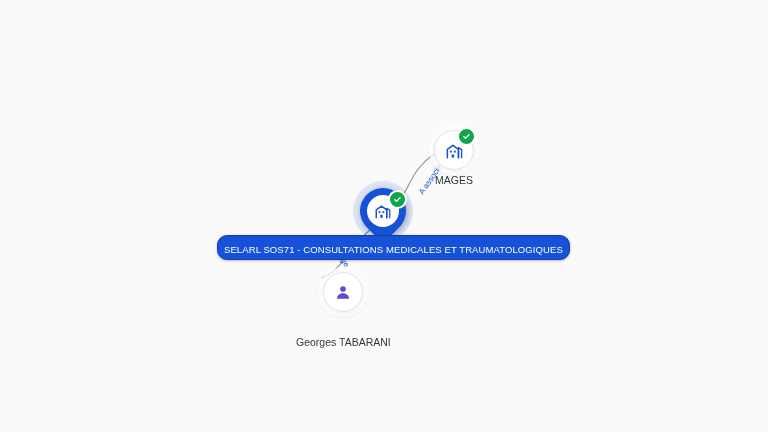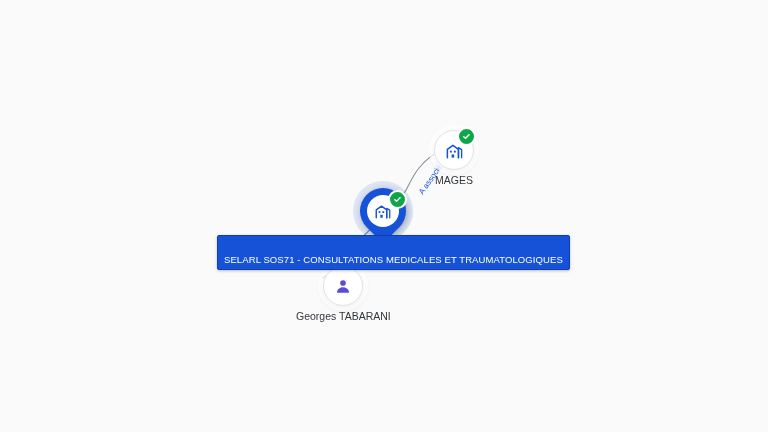--- a/index.html
+++ b/index.html
@@ -123,22 +123,22 @@
     text-align: left;
   }
 
   .selected-label {
     position: absolute;
     background: #1552d8;
     color: #ffffff;
     font-size: 9.5px;
     line-height: 11px;
     letter-spacing: 0.1px;
-    padding: 18px 6px 4px 6px;
-    border-radius: 2px;
+    padding: 8px 6px 4px 6px;
+    border-radius: 10px;
     white-space: nowrap;
     box-shadow: 0 1px 3px rgba(0,0,0,0.25);
     border: 1px solid #0f3fa8;
   }
 
   .edge-label {
     position: absolute;
     font-size: 8px;
     color: #1552d8;
     white-space: nowrap;
@@ -174,21 +174,21 @@
       </span>
       <span class="badge-check" style="right:-3px; top:-4px;">
         <svg width="9" height="9" viewBox="0 0 12 12">
           <path d="M2.4 6.2L4.7 8.4L9.4 3.6" stroke="#ffffff" stroke-width="1.9" fill="none" stroke-linecap="round" stroke-linejoin="round"></path>
         </svg>
       </span>
     </div>
     <div class="node-label">MAGES</div>
   </div>
 
-  <div class="node" style="left:296px; top:266px;">
+  <div class="node" style="left:296px; top:272px;gap:20px;">
     <div class="circle-node shadow-ring">
       <span>
         <svg width="20" height="20" viewBox="0 0 24 24">
           <circle cx="12" cy="8.4" r="3.4" fill="#5b4bd6"></circle>
           <path d="M4.8 20.2c0-3.9 3.2-6.6 7.2-6.6s7.2 2.7 7.2 6.6" fill="#5b4bd6"></path>
         </svg>
       </span>
     </div>
     <div class="node-label">Georges TABARANI</div>
   </div>

